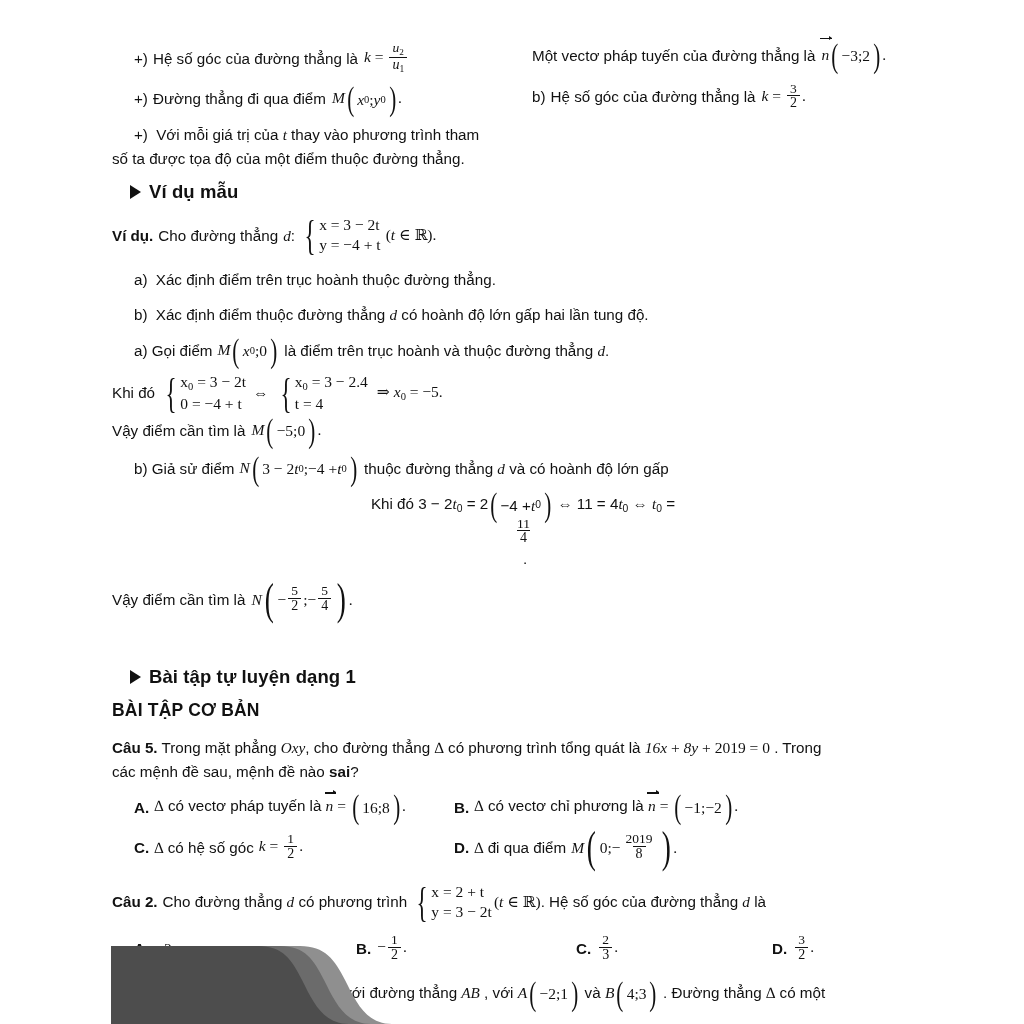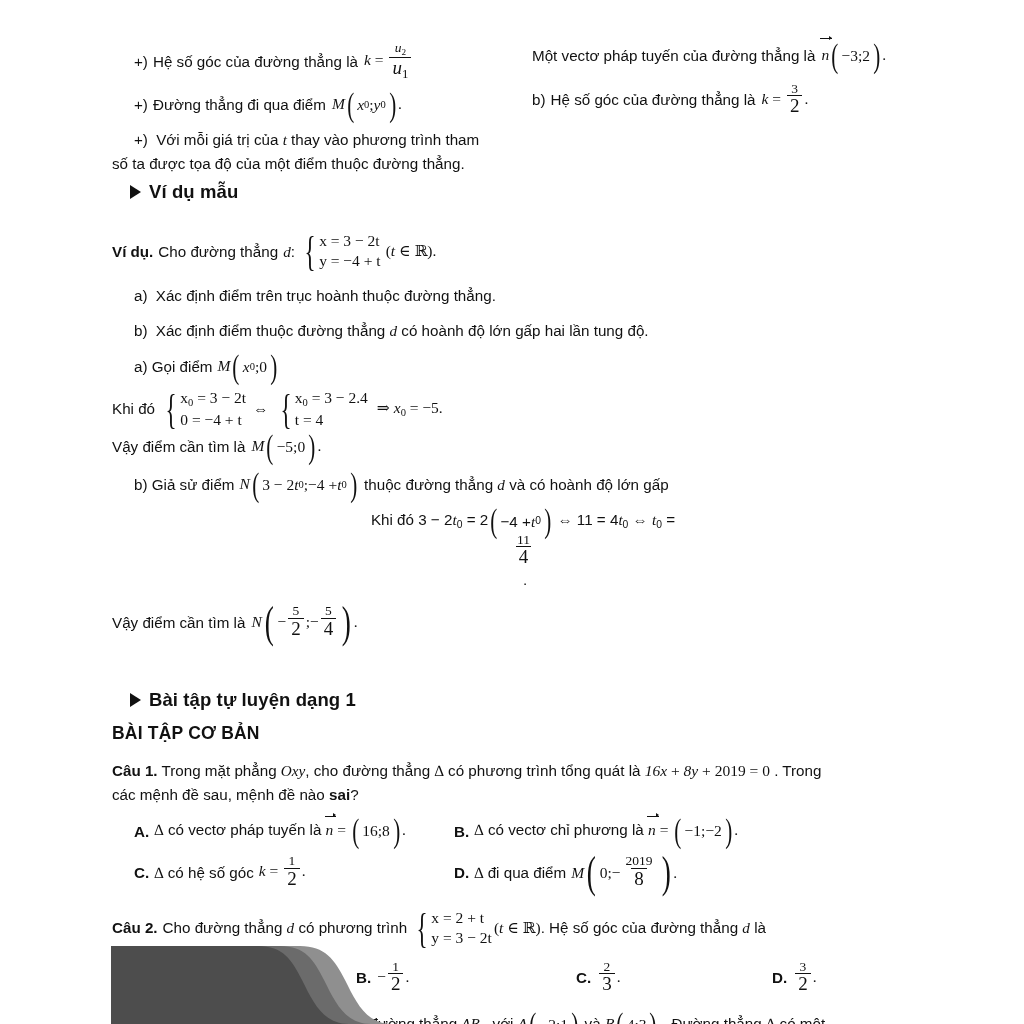--- a/index.html
+++ b/index.html
@@ -15,21 +15,21 @@
   .content{position:absolute;left:112px;top:0;width:800px;}
   .bb{font-weight:bold;}
   .mathvar{font-style:italic;font-family:"Liberation Serif","DejaVu Serif",serif;}
   .m{font-family:"Liberation Serif","DejaVu Serif",serif;font-size:15.5px;white-space:nowrap;}
   .m .v{font-style:italic;}
 
   .frac{display:inline-flex;flex-direction:column;align-items:center;
         vertical-align:middle;line-height:1.02;margin:0 2px;
         font-family:"Liberation Serif","DejaVu Serif",serif;position:relative;top:-1px;}
   .frac .num{font-size:13.5px;padding:0 3px;}
-  .frac .den{font-size:19px;padding:0 3px;border-top:1.3px solid #111;}
+  .frac .den{font-size:14px;padding:0 3px;border-top:1.3px solid #111;}
 
   .sub{font-size:0.68em;vertical-align:-0.28em;}
 
   .vec{display:inline-block;position:relative;padding-top:1px;}
   .vec::after{content:"";position:absolute;left:-1px;right:-3px;top:-4px;
               height:1.4px;background:#111;}
   .vec::before{content:"";position:absolute;right:-3px;top:-6.5px;
                border-left:3.6px solid #111;border-top:2.2px solid transparent;
                border-bottom:2.2px solid transparent;}
 
@@ -127,21 +127,21 @@
       </div>
     </div>
   </div>
 
   <div style="margin-top:14px;">
     <div class="secthead" style="padding-left:18px;">
       <span class="tri"></span>
       <span>Ví dụ mẫu</span>
     </div>
 
-    <div class="line" style="margin-top:28px;display:flex;align-items:center;">
+    <div class="line" style="margin-top:12px;display:flex;align-items:center;">
       <span class="bb">Ví dụ.</span>
       <span style="margin-left:5px;">Cho đường thẳng</span>
       <span class="mathvar" style="margin-left:5px;">d</span>
           <span>:</span>
       <span class="sys" style="margin-left:5px;">
         <span class="brace">{</span>
         <span class="rows">
           <span><span class="v">x</span> = 3 − 2<span class="v">t</span></span>
           <span><span class="v">y</span> = −4 + <span class="v">t</span></span>
         </span>
@@ -162,20 +162,21 @@
 
     <div class="line ind" style="margin-top:11px;display:flex;align-items:center;">
       <span>a) Gọi điểm</span>
       <span class="m" style="margin:0 5px;">
         <span class="v">M</span><span class="bigp">
               <span class="pl">(</span>
               <span class="inner"><span class="v">x</span><span class="sub">0</span>;0</span>
               <span class="pr">)</span>
             </span>
       </span>
+      <span>là điểm trên trục hoành và thuộc đường thẳng <span class="mathvar">d</span>.</span>
     </div>
 
     <div class="line" style="margin-top:8px;display:flex;align-items:center;">
       <span>Khi đó</span>
       <span class="sys" style="margin-left:6px;">
         <span class="brace">{</span>
         <span class="rows">
           <span><span class="v">x</span><span class="sub">0</span> = 3 − 2<span class="v">t</span></span>
           <span>0 = −4 + <span class="v">t</span></span>
         </span>
@@ -251,21 +252,21 @@
 
   <div style="margin-top:50px;">
     <div class="secthead" style="padding-left:18px;">
       <span class="tri"></span>
       <span>Bài tập tự luyện dạng 1</span>
     </div>
     <div class="capshead" style="margin-top:12px;">BÀI TẬP CƠ BẢN</div>
 
     <div style="margin-top:15px;">
       <div class="line">
-        <span class="bb">Câu 1.</span>
+        <span class="bb">Câu 5.</span>
         <span>
           Trong mặt phẳng <span class="mathvar">Oxy</span>, cho đường thẳng <span class="m">∆</span> có phương trình tổng quát là
           <span class="m"><span class="v">16x</span> + <span class="v">8y</span> + 2019 = 0</span> . Trong<br>các mệnh đề sau, mệnh đề nào <span class="bb">sai</span>?
         </span>
       </div>
       <div class="opts" style="margin-top:12px;padding-left:22px;">
         <div class="opt" style="width:320px;">
           <span class="bb">A.</span>
           <span style="margin-left:5px;">
             <span class="m">∆</span> có vectơ pháp tuyến là

